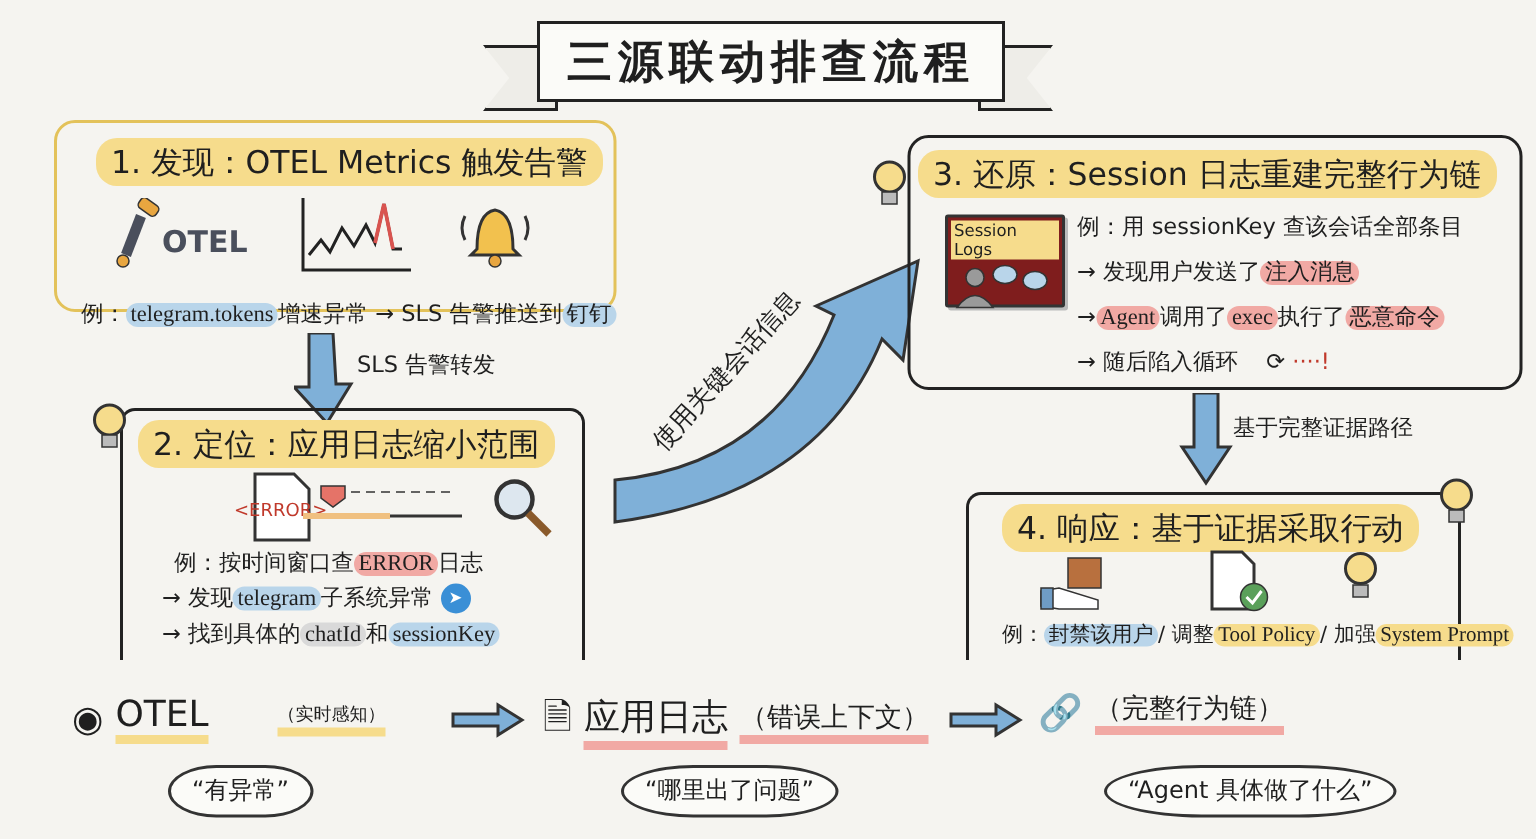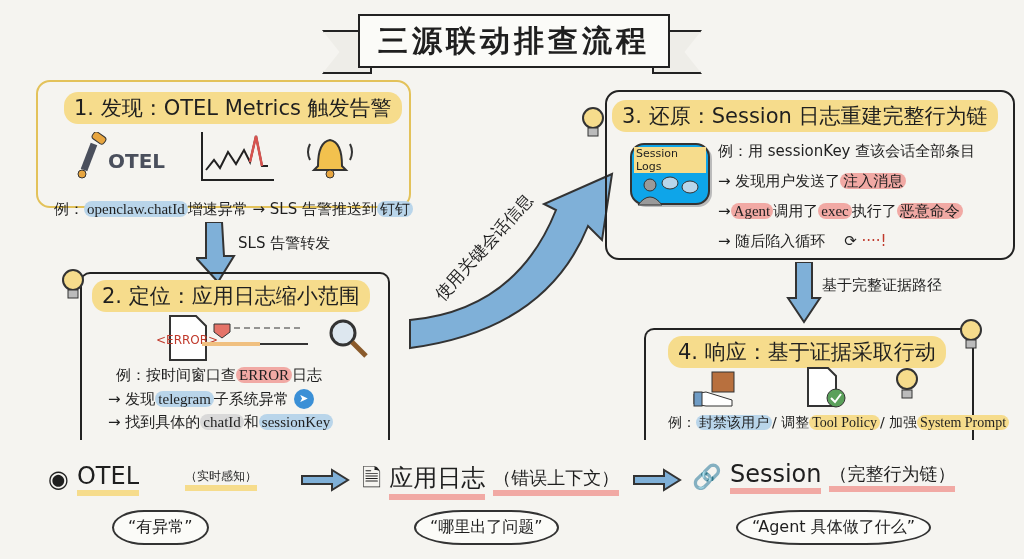--- a/index.html
+++ b/index.html
@@ -53,21 +53,21 @@
     border: 2px solid #222; border-radius: 14px;
   }
   .box4 {
     left: 644px; top: 328px; width: 330px; height: 112px;
     border: 2px solid #222; border-top-left-radius: 10px; border-top-right-radius: 10px;
     border-bottom: none;
   }
 
   .session-card {
     left: 630px; top: 143px; width: 80px; height: 62px;
-    border: 2px solid #333; border-radius: 14px; background: #0ea5e9;
+    border: 2px solid #333; border-radius: 2px; background: #7f1d1d;
     box-shadow: 2px 2px 0 #bbb;
   }
   .session-card .lbl {
     font-size: 11px; background: #f6dc8c; padding: 0 2px; margin: 2px; display: inline-block;
   }
 
   .down-arrow svg, .svgwrap svg { display: block; }
 
   .bubble {
     border: 2px solid #333; border-radius: 40% / 60%;
@@ -103,21 +103,21 @@
   </svg>
 </div>
 <div class="abs svgwrap" style="left:302px;top:130px;">
   <svg width="56" height="50" viewBox="0 0 56 50">
     <path d="M16 36 Q16 12 28 10 Q40 12 40 36 L44 40 L12 40 Z" fill="#f2c14e" stroke="#333" stroke-width="2"></path>
     <circle cx="28" cy="44" r="4" fill="#e8a640" stroke="#333"></circle>
     <path d="M8 14 Q4 22 8 30 M48 14 Q52 22 48 30" fill="none" stroke="#333" stroke-width="2"></path>
   </svg>
 </div>
 <div class="abs txt16" style="left:54px;top:200px;">
-  <span>例：</span><span class="pill blue">openclaw.chatId</span><span>增速异常 → SLS 告警推送到</span><span class="pill blue">钉钉</span>
+  <span>例：</span><span class="pill blue">telegram.tokens</span><span>增速异常 → SLS 告警推送到</span><span class="pill blue">钉钉</span>
 </div>
 
 <div class="abs svgwrap down-arrow" style="left:196px;top:222px;">
   <svg width="40" height="62" viewBox="0 0 40 62">
     <path d="M10 0 L10 36 L0 36 L22 60 L38 34 L28 34 L26 0 Z" fill="#7fb0d8" stroke="#333" stroke-width="2"></path>
   </svg>
 </div>
 <div class="abs txt16" style="left:238px;top:234px;">SLS 告警转发</div>
 
 <div class="abs box2"></div>
@@ -256,19 +256,18 @@
   <span class="chip-hl-red" style="font-size:24px;">应用日志</span>
   <span class="chip-hl-red" style="font-size:18px;">（错误上下文）</span>
 </div>
 <div class="abs svgwrap" style="left:632px;top:468px;">
   <svg width="50" height="24" viewBox="0 0 50 24">
       <path d="M2 8 L32 8 L32 2 L48 12 L32 22 L32 16 L2 16 Z" fill="#7fb0d8" stroke="#333" stroke-width="2"></path>
     </svg>
 </div>
 <div class="abs" style="left:692px;top:460px;display:flex;align-items:center;gap:8px;">
   <span style="font-size:24px;color:#b5605a;">🔗</span>
-  <span class="chip-hl-red" style="font-size:24px;">Session</span>
   <span class="chip-hl-red" style="font-size:18px;">（完整行为链）</span>
 </div>
 
 <div class="abs bubble" style="left:112px;top:510px;">“有异常”</div>
 <div class="abs bubble" style="left:414px;top:510px;">“哪里出了问题”</div>
 <div class="abs bubble" style="left:736px;top:510px;">“Agent 具体做了什么”</div>
 
 </body></html>

